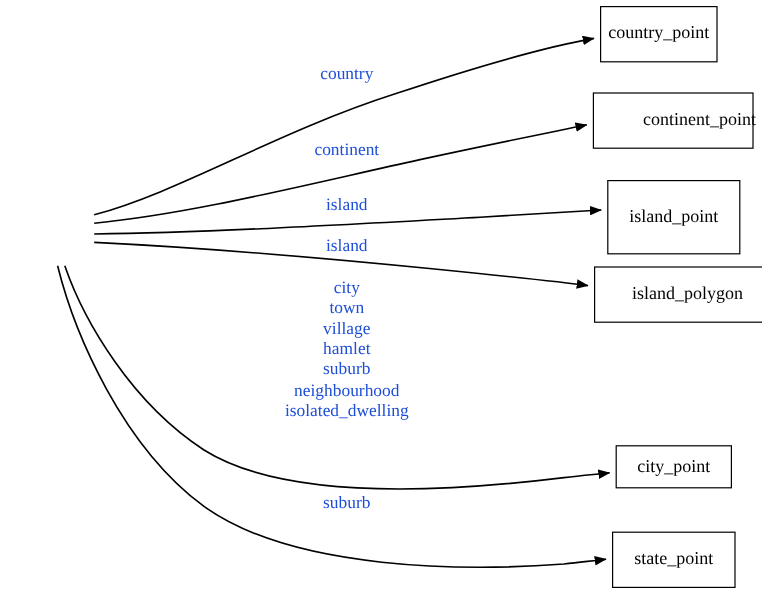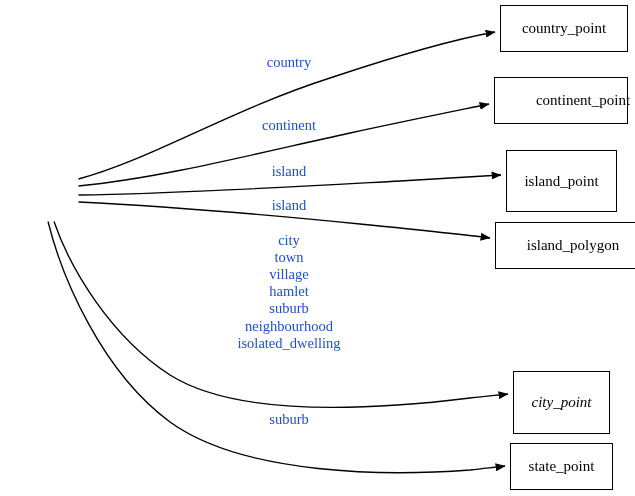--- a/index.html
+++ b/index.html
@@ -67,37 +67,37 @@
     <path d="M78.5,195 C170,194 290,187 400,181 C450,178 482,176 501,175" fill="none" stroke="#000000" stroke-width="1.35" marker-end="url(#arrow)"></path>
 
     <path d="M78.5,202 C160,206 260,214 360,224 C420,230 468,235 490,238" fill="none" stroke="#000000" stroke-width="1.35" marker-end="url(#arrow)"></path>
 
     <path d="M54,221.5 C70,268 110,336 170,375 C240,419 380,409 470,398 C487,396 500,395 508,394" fill="none" stroke="#000000" stroke-width="1.35" marker-end="url(#arrow)"></path>
 
     <path d="M48,221.5 C62,278 102,372 170,422 C245,476 390,476 470,470 C487,468 498,467 505,466" fill="none" stroke="#000000" stroke-width="1.35" marker-end="url(#arrow)"></path>
   </svg>
 
 
-  <div class="node" style="left:500px; top:5px; width:128px; height:47px;">
+  <div class="node" style="left:500px; top:5px; width:98px; height:47px;">
     <span>country_point</span>
   </div>
 
   <div class="node" style="left:494px; top:77px; width:134px; height:47px;padding-left:44px;">
     <span>continent_point</span>
   </div>
 
   <div class="node" style="left:506px; top:150px; width:111px; height:62px;">
     <span>island_point</span>
   </div>
 
   <div class="node" style="left:495px; top:222px; width:156px; height:47px;">
     <span>island_polygon</span>
   </div>
 
-  <div class="node" style="left:513px; top:371px; width:97px; height:63px;font-style:italic;">
+  <div class="node" style="left:513px; top:371px; width:97px; height:36px;">
     <span>city_point</span>
   </div>
 
   <div class="node" style="left:510px; top:443px; width:103px; height:47px;">
     <span>state_point</span>
   </div>
 
   <div class="edge-label" style="left:205px; top:54px; width:168px;">country</div>
 
   <div class="edge-label" style="left:205px; top:117px; width:168px;">continent</div>

